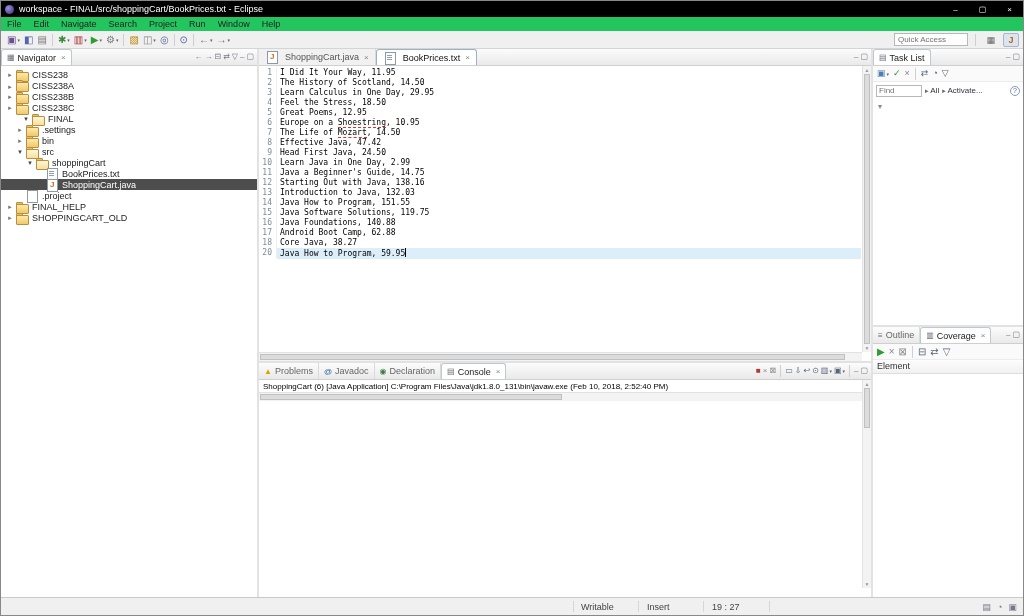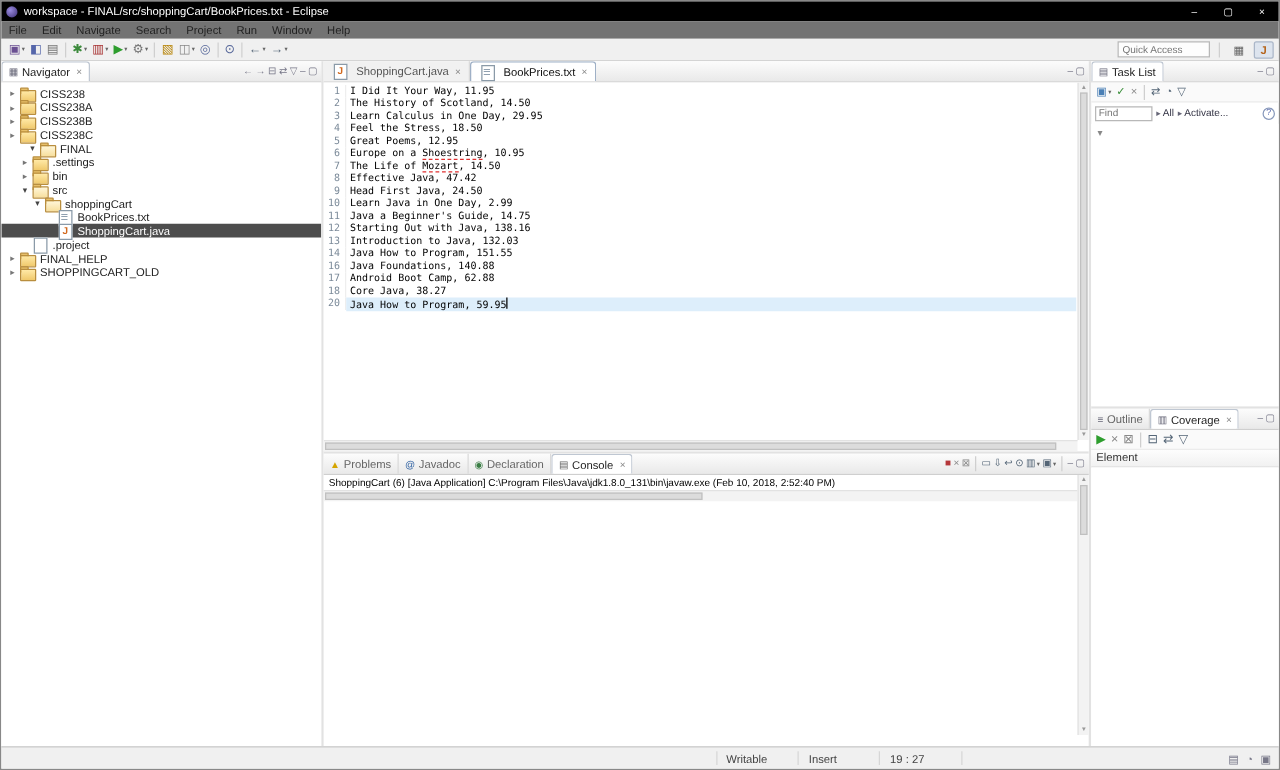--- a/index.html
+++ b/index.html
@@ -5,21 +5,21 @@
   html,body{margin:0;padding:0;background:#d8d8d8;}
   *{box-sizing:border-box;}
   #window{position:relative;width:1024px;height:616px;background:#f0f0f0;font-family:"Liberation Sans",sans-serif;overflow:hidden;border:1px solid #888;}
   
   .titlebar{position:absolute;top:0;left:0;right:0;height:16px;background:#000;color:#fff;display:flex;align-items:center;font-size:9px;}
   .app-icon{width:9px;height:9px;border-radius:50%;background:radial-gradient(circle at 35% 35%,#9b8ce0,#3b2d73);margin:0 5px 0 4px;flex:0 0 auto;}
   .title-text{white-space:nowrap;overflow:hidden;}
   .win-controls{margin-left:auto;display:flex;height:100%;}
   .wc{width:27px;display:flex;align-items:center;justify-content:center;font-size:8px;color:#fff;}
   
-  .menubar{position:absolute;top:16px;left:0;right:0;height:14px;background:#737373;display:flex;align-items:center;font-size:9px;color:#222;}
+  .menubar{position:absolute;top:16px;left:0;right:0;height:14px;background:#22c55e;display:flex;align-items:center;font-size:9px;color:#222;}
   .menu-item{padding:0 6px;height:100%;display:flex;align-items:center;}
   
   .toolbar{position:absolute;top:30px;left:0;right:0;height:18px;background:#f0f0f0;border-bottom:1px solid #d4d4d4;display:flex;align-items:center;padding:0 4px;}
   .tb-icons{display:flex;align-items:center;}
   .tbtn{display:inline-flex;align-items:center;height:15px;padding:0 2px;border-radius:2px;cursor:default;}
   .tbtn .g{font-size:10px;line-height:1;}
   .tbtn .dd{font-size:5px;color:#666;margin-left:1px;}
   .tsep{display:inline-block;width:1px;height:12px;background:#cfcfcf;margin:0 3px;}
   .tb-right{margin-left:auto;display:flex;align-items:center;gap:4px;}
   .quick-access{width:74px;height:13px;font-size:8px;border:1px solid #b8b8b8;background:#fdfdfd;padding:0 3px;font-family:"Liberation Sans",sans-serif;color:#333;}
@@ -374,20 +374,24 @@
               </div>
               <div class="eline">
                 <span class="lnum">13</span>
                 <span class="ltext">Introduction to Java, 132.03</span>
               </div>
               <div class="eline">
                 <span class="lnum">14</span>
                 <span class="ltext">Java How to Program, 151.55</span>
               </div>
               <div class="eline">
+                <span class="lnum">15</span>
+                <span class="ltext">Java Software Solutions, 119.75</span>
+              </div>
+              <div class="eline">
                 <span class="lnum">16</span>
                 <span class="ltext">Java Foundations, 140.88</span>
               </div>
               <div class="eline">
                 <span class="lnum">17</span>
                 <span class="ltext">Android Boot Camp, 62.88</span>
               </div>
               <div class="eline">
                 <span class="lnum">18</span>
                 <span class="ltext">Core Java, 38.27</span>

